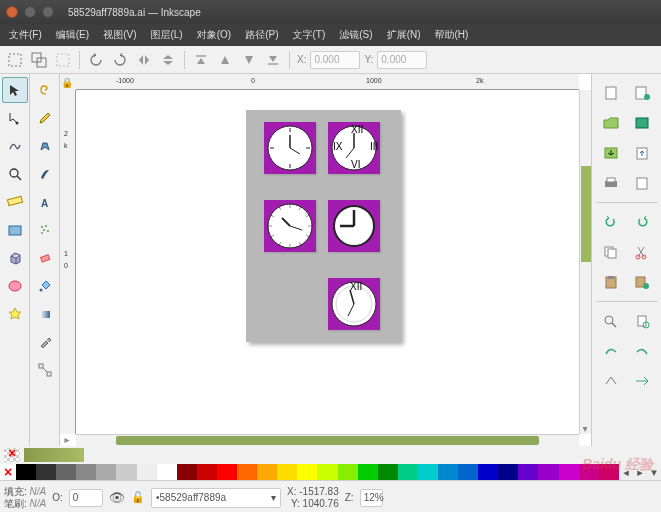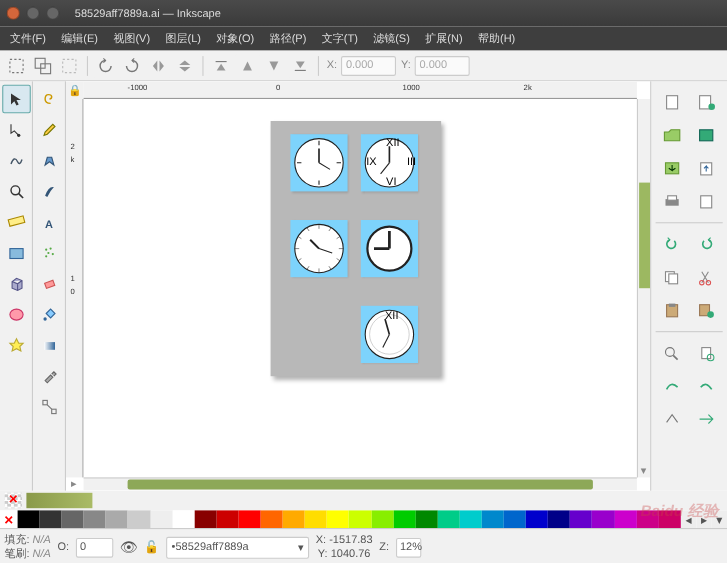--- a/index.html
+++ b/index.html
@@ -17,21 +17,21 @@
 .toolbox{width:30px;background:#f1f1f1;border-right:1px solid #ccc;display:flex;flex-direction:column;padding-top:2px}
 .tool{width:26px;height:26px;margin:1px auto;display:flex;align-items:center;justify-content:center;border:1px solid transparent;border-radius:2px}
 .tool.active{background:#d8e8f0;border-color:#6aa}
 .toolbox2{width:30px;background:#f1f1f1;border-right:1px solid #ccc;display:flex;flex-direction:column;padding-top:2px}
 .canvas-area{flex:1;position:relative;background:#fff;overflow:hidden}
 .ruler-h{height:16px;background:#f1f1f1;border-bottom:1px solid #999;position:absolute;top:0;left:16px;right:12px;font-size:8px;color:#333;overflow:hidden}
 .ruler-v{width:16px;background:#f1f1f1;border-right:1px solid #999;position:absolute;top:16px;left:0;bottom:12px;font-size:8px;color:#333}
 .lock{position:absolute;top:0;left:0;width:16px;height:16px;background:#f1f1f1;display:flex;align-items:center;justify-content:center}
 .canvas{position:absolute;top:16px;left:16px;right:12px;bottom:12px;background:#fff;overflow:hidden}
 .page{position:absolute;left:170px;top:20px;width:155px;height:232px;background:#b8b8b8;box-shadow:3px 3px 4px rgba(0,0,0,.3)}
-.clock{position:absolute;width:52px;height:52px;background:#7dd3fc;box-shadow:1px 1px 2px rgba(0,0,0,.15)}
+.clock{position:absolute;width:52px;height:52px;background:#a21caf;box-shadow:1px 1px 2px rgba(0,0,0,.15)}
 .sb-v{position:absolute;right:0;top:16px;bottom:12px;width:12px;background:#f1f1f1;border-left:1px solid #ccc}
 .sb-h{position:absolute;bottom:0;left:16px;right:12px;height:12px;background:#f1f1f1;border-top:1px solid #ccc}
 .sb-thumb-h{position:absolute;left:40px;right:40px;top:1px;bottom:1px;background:#8da858;border-radius:2px}
 .greenbar{position:absolute;right:0;top:92px;width:10px;height:96px;background:#9cb861}
 .panels{width:70px;background:#f1f1f1;border-left:1px solid #ccc;display:flex;flex-direction:column;padding:6px 0;gap:4px}
 .prow{display:flex;justify-content:space-around;padding:3px 4px}
 .pico{width:24px;height:20px;display:flex;align-items:center;justify-content:center}
 .panels hr{border:none;border-top:1px solid #ccc;margin:2px 4px}
 .palette{height:16px;display:flex;position:relative}
 .palette .x{width:16px;height:16px;background:#fff;display:flex;align-items:center;justify-content:center;color:red;font-size:14px;font-weight:bold}
@@ -548,21 +548,21 @@
   <span>O:</span>
   <div class="stbox" style="width:34px">
       <span>0</span>
     </div>
   <span style="font-size:13px">👁</span>
   <span style="font-size:11px">🔓</span>
   <div class="layerbox">
       <span>•58529aff7889a</span>
       <span style="margin-left:auto">▾</span>
     </div>
-  <div class="stlabel" style="font-family:monospace;text-align:center">
+  <div class="stlabel" style="font-family:monospace;text-align:right">
     <div><span>X:</span> <span>-1517.83</span></div>
     <div><span>Y:</span> <span>1040.76</span></div>
   </div>
   <span>Z:</span>
   <div class="stbox" style="width:23px">
       <span>12%</span>
     </div>
 </div>
 
 <div class="watermark">Baidu 经验</div>

